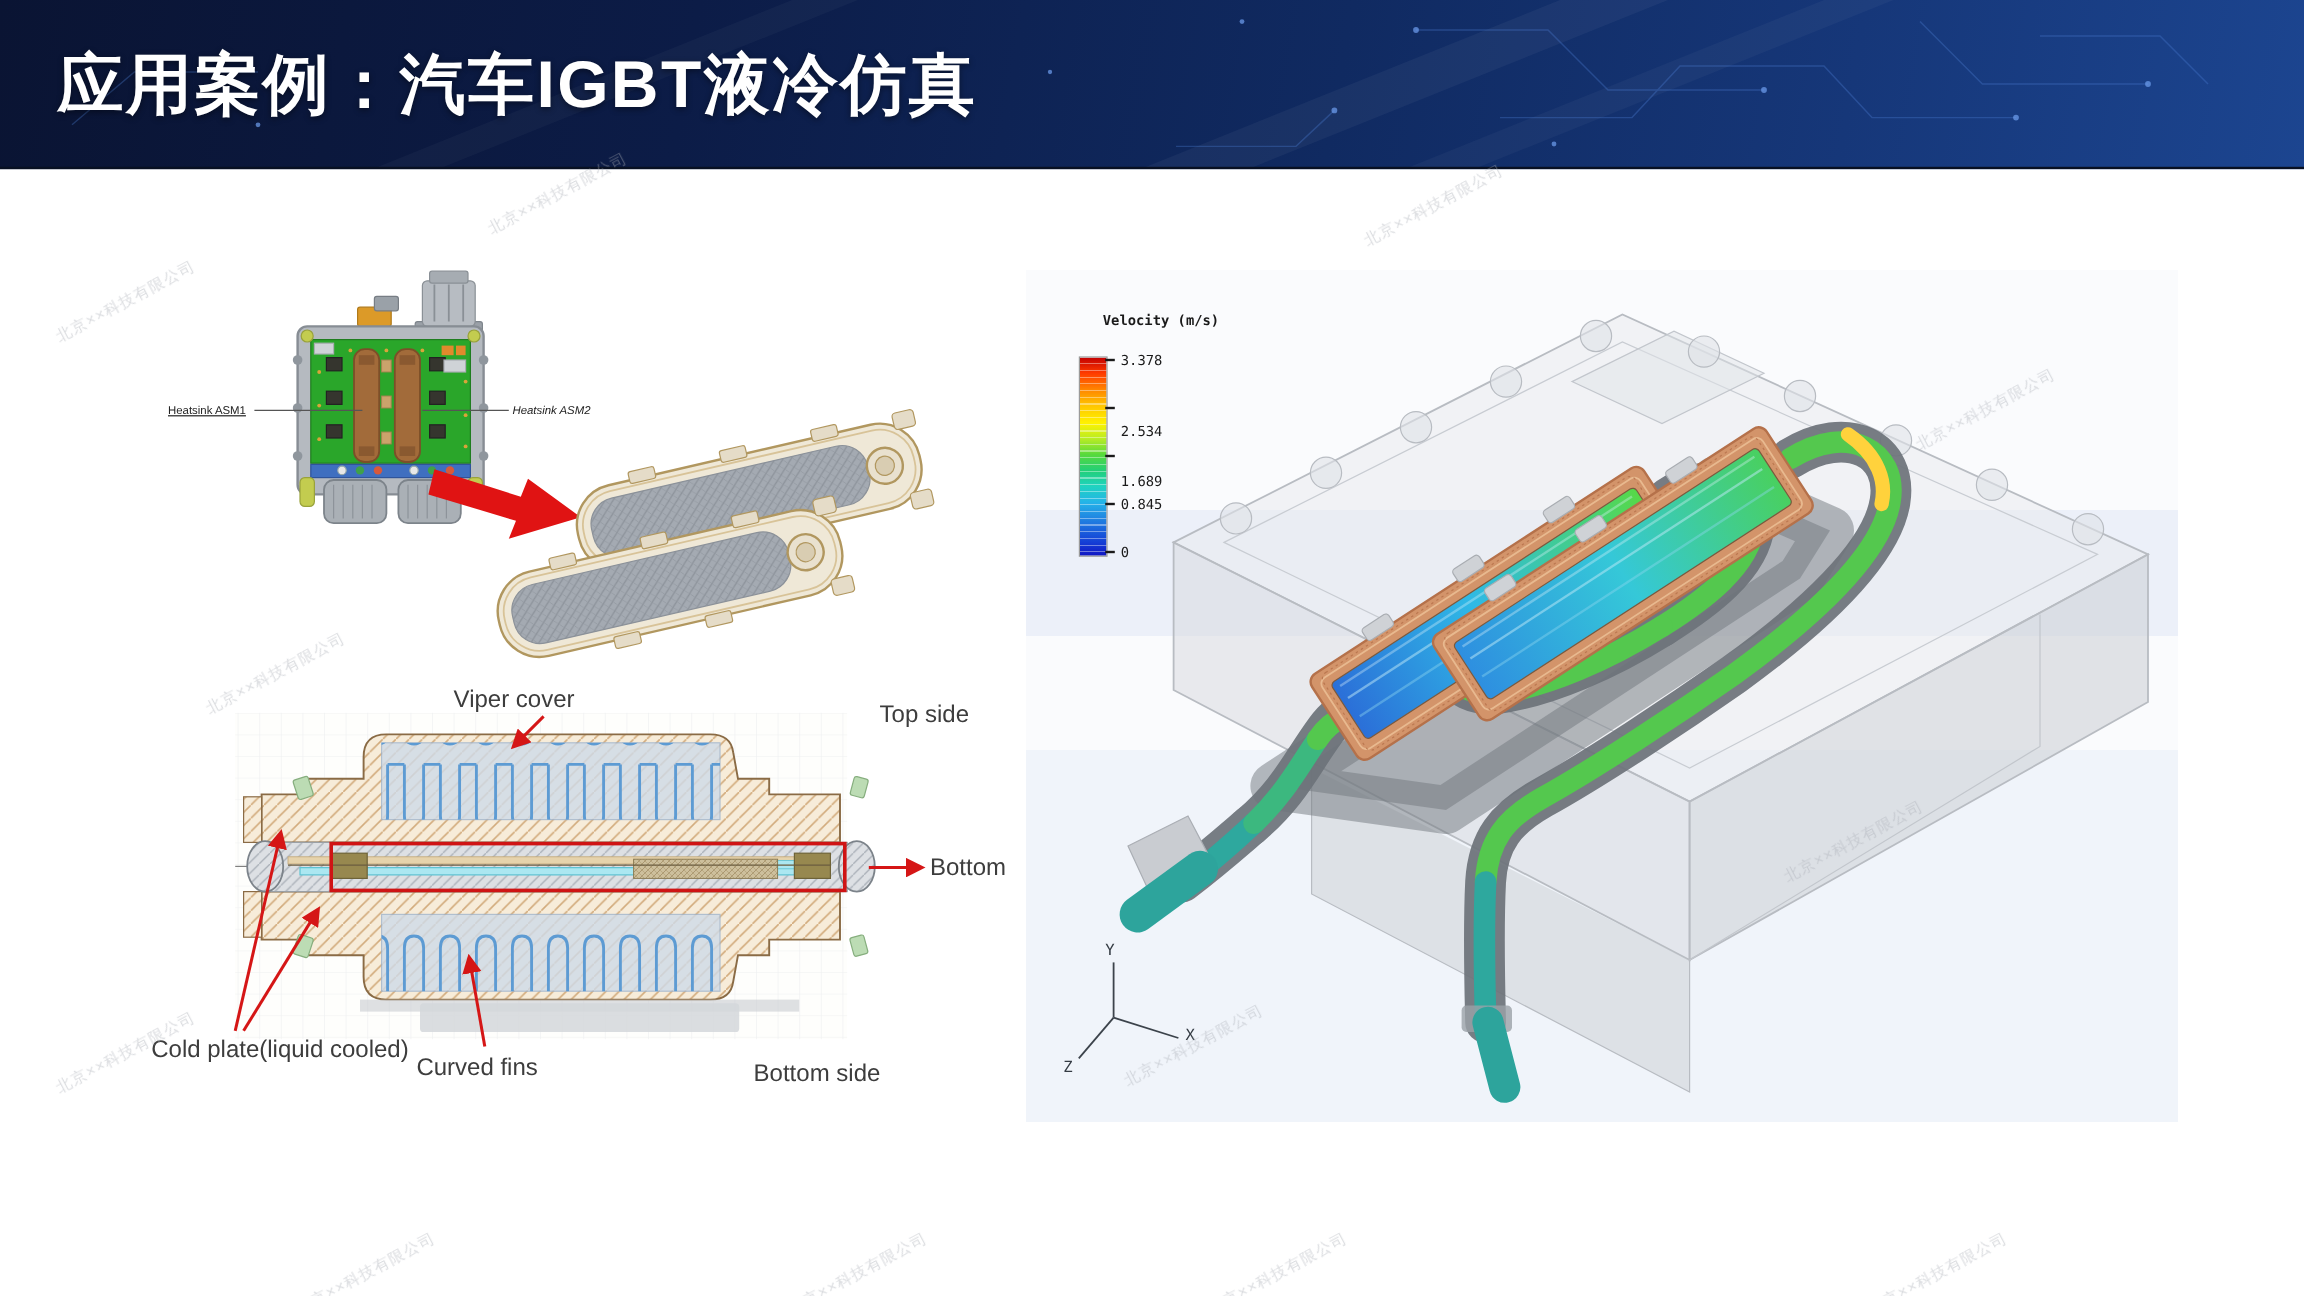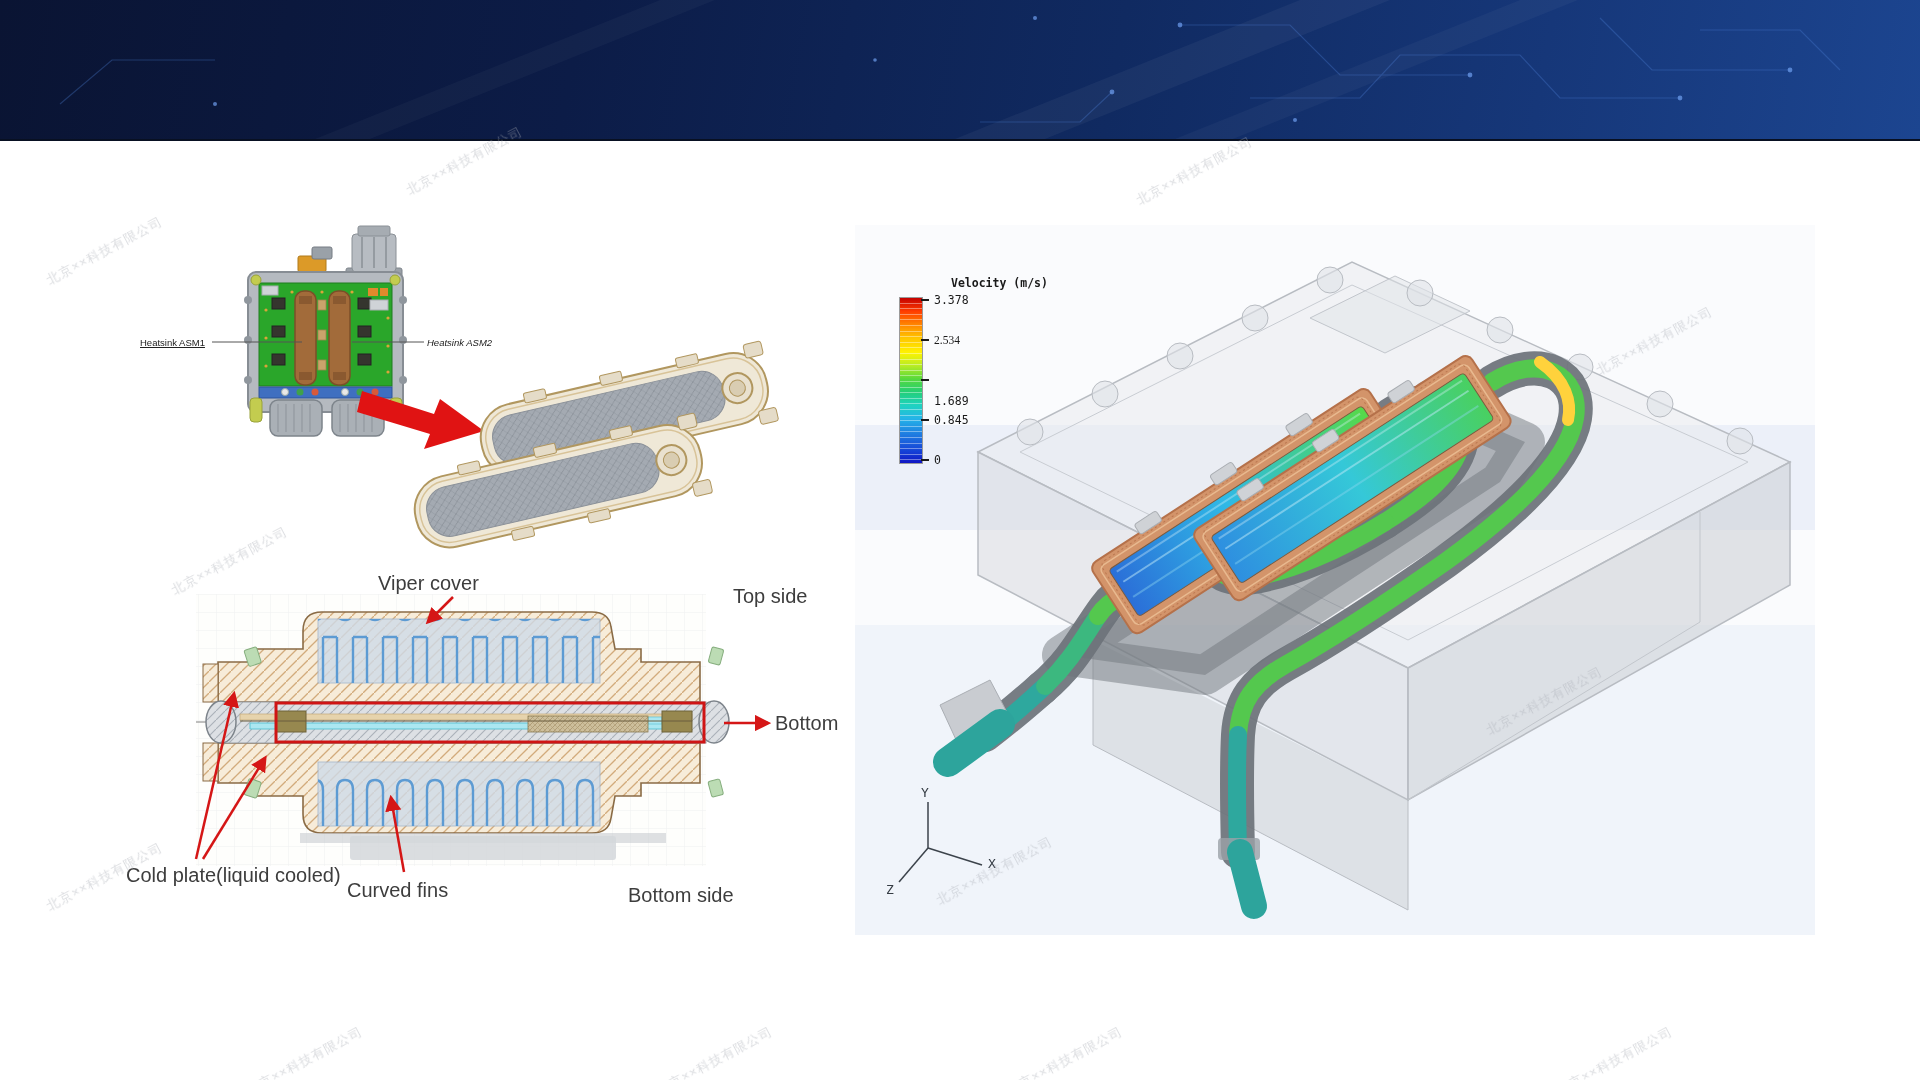--- a/index.html
+++ b/index.html
@@ -11,22 +11,22 @@
   .banner svg{position:absolute;inset:0;}
   .page-title{position:absolute;left:48px;top:34px;margin:0;color:#ffffff;font-size:55px;
               font-weight:bold;letter-spacing:2px;white-space:nowrap;
               text-shadow:0 2px 5px rgba(0,0,0,.45);}
   
   .art{position:absolute;left:0;top:0;}
   
   .lbl{position:absolute;color:#3d3d3d;font-size:20px;white-space:nowrap;}
   .lbl-small{position:absolute;color:#222;font-size:9.5px;white-space:nowrap;}
   
-  .legend-title{position:absolute;left:919px;top:276px;font-family:"DejaVu Sans Mono",monospace;
-                font-size:11.5px;font-weight:bold;color:#1a1a1a;white-space:nowrap;margin-left:32px;}
+  .legend-title{position:absolute;left:919px;top:260px;font-family:"DejaVu Sans Mono",monospace;
+                font-size:11.5px;font-weight:bold;color:#1a1a1a;white-space:nowrap;}
   .colorbar{position:absolute;left:899px;top:297px;width:22px;height:165px;
             border:1px solid #9a9a9a;
             background:linear-gradient(to bottom,#c40000 0%,#ff3c00 8%,#ff8400 16%,#ffc400 24%,
               #fff200 33%,#b8ec24 41%,#57d93c 49%,#23cf77 57%,#1fd3c0 65%,#24b4e8 73%,
               #1f7ae0 83%,#1540d6 93%,#1016c4 100%);}
   .colorbar::after{content:"";position:absolute;inset:0;
             background:repeating-linear-gradient(to bottom,transparent 0 4.6px,rgba(255,255,255,.4) 4.6px 5.6px);}
   .cb-tick{position:absolute;width:8px;height:2px;background:#1a1a1a;}
   .cb-label{position:absolute;font-family:"DejaVu Sans Mono",monospace;font-size:11.5px;color:#1a1a1a;white-space:nowrap;}
   .axis-label{position:absolute;font-family:"DejaVu Sans Mono",monospace;font-size:13px;color:#343b43;}
@@ -58,20 +58,21 @@
         <circle cx="1680" cy="98" r="2.4"></circle>
           <circle cx="1790" cy="70" r="2.4"></circle>
         <circle cx="1112" cy="92" r="2.4"></circle>
           <circle cx="215" cy="104" r="2"></circle>
         <circle cx="1035" cy="18" r="2"></circle>
           <circle cx="875" cy="60" r="1.8"></circle>
           <circle cx="1295" cy="120" r="2"></circle>
       </g>
       <rect x="0" y="139" width="1920" height="2" fill="#081022"></rect>
     </svg>
+    <h1 class="page-title">应用案例：汽车IGBT液冷仿真</h1>
   </header>
 
   <svg class="art" width="1920" height="1080" viewBox="0 0 1920 1080">
     <defs>
       <marker id="ah" viewBox="0 0 10 10" refX="8" refY="5" markerWidth="6.5" markerHeight="6.5" orient="auto">
         <path d="M0,0 L10,5 L0,10 Z" fill="#d51616"></path>
       </marker>
       <pattern id="hatchTan" width="11" height="11" patternUnits="userSpaceOnUse">
         <rect width="11" height="11" fill="#f7ecd9"></rect>
         <path d="M-2,13 L13,-2" stroke="#d2ab7c" stroke-width="1.3"></path>
@@ -377,21 +378,21 @@
 
   <div>
     <span class="legend-title">Velocity (m/s)</span>
     <div class="colorbar"></div>
     <div class="cb-tick" style="left:921px;top:299px;"></div>
     <div class="cb-tick" style="left:921px;top:339px;"></div>
     <div class="cb-tick" style="left:921px;top:379px;"></div>
     <div class="cb-tick" style="left:921px;top:419px;"></div>
     <div class="cb-tick" style="left:921px;top:459px;"></div>
     <span class="cb-label" style="left:934px;top:293px;">3.378</span>
-    <span class="cb-label" style="left:934px;top:334px;font-family:Liberation Serif, serif;">2.534</span>
+    <span class="cb-label" style="left:934px;top:352px;">2.534</span>
     <span class="cb-label" style="left:934px;top:373px;margin-top:21px;">1.689</span>
     <span class="cb-label" style="left:934px;top:413px;">0.845</span>
     <span class="cb-label" style="left:934px;top:453px;">0</span>
   </div>
 
   <span class="axis-label" style="left:921px;top:785px;">Y</span>
   <span class="axis-label" style="left:988px;top:856px;">X</span>
   <span class="axis-label" style="left:886px;top:882px;">Z</span>
 
   <div>

